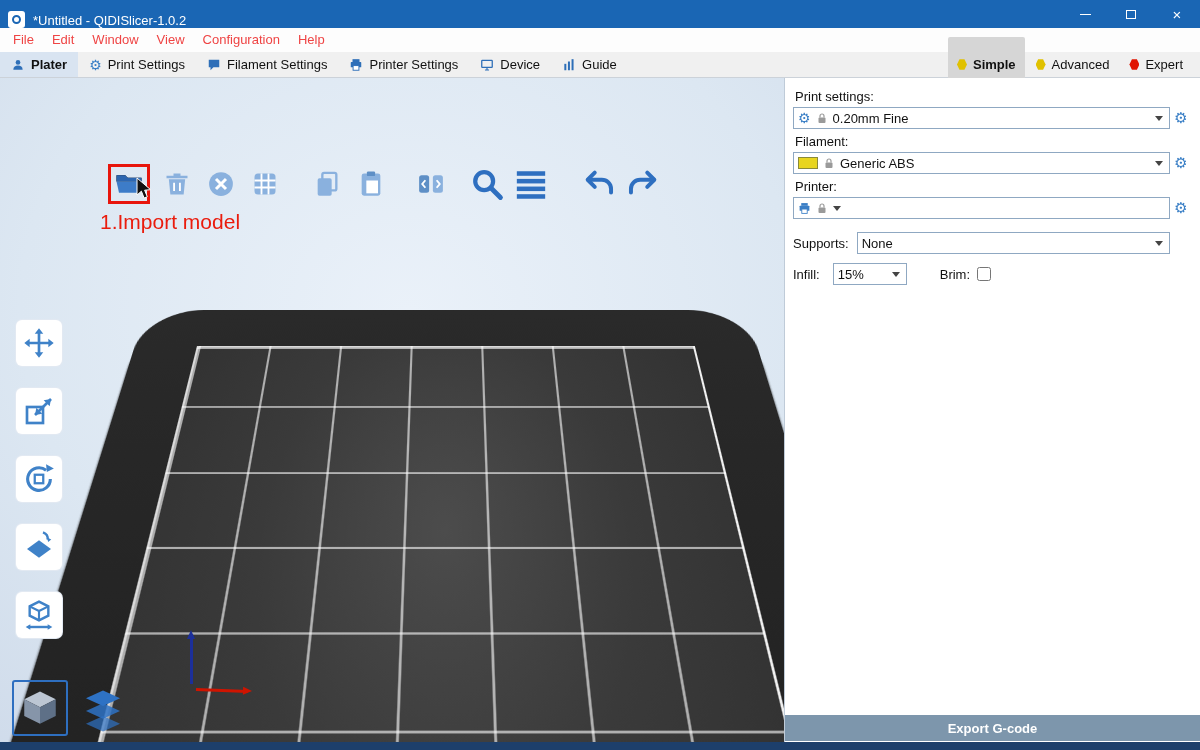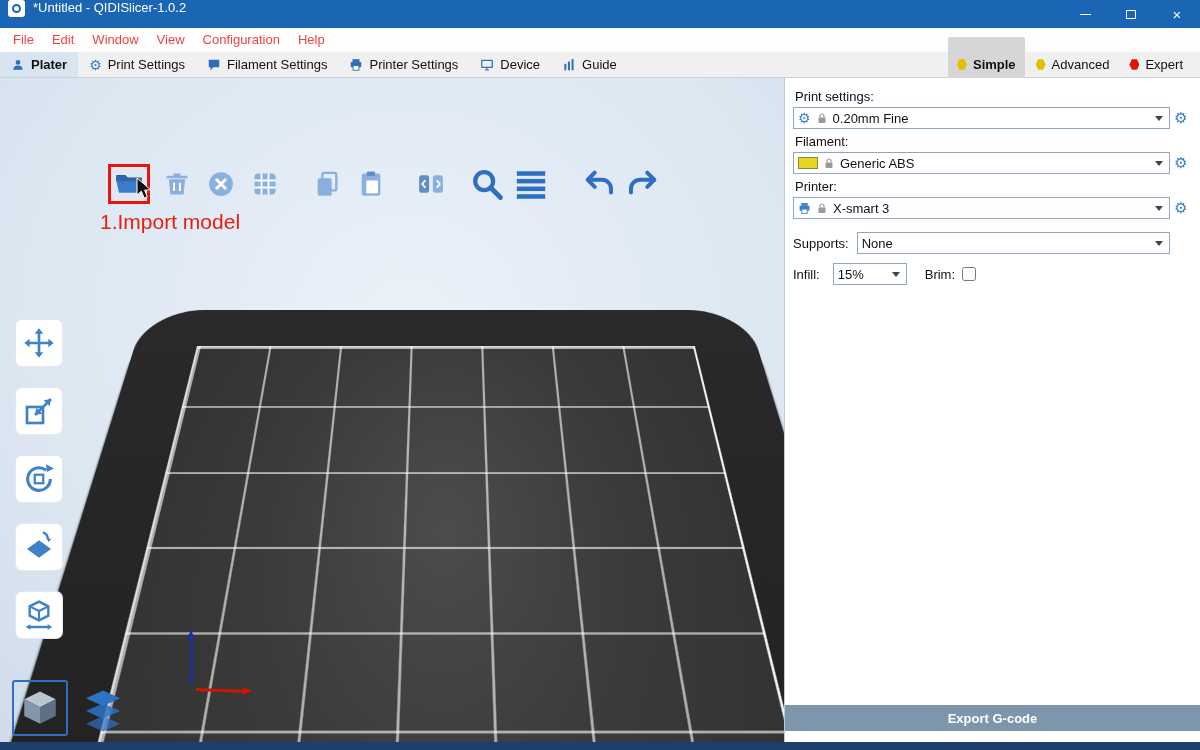--- a/index.html
+++ b/index.html
@@ -1,21 +1,21 @@
 <!DOCTYPE html>
 <html><head>
 <meta charset="utf-8">
 <style>
   * { margin:0; padding:0; box-sizing:border-box; }
   body { font-family:"Liberation Sans","DejaVu Sans",sans-serif; background:#888; }
   .window { position:relative; width:1200px; height:750px; background:#fff; overflow:hidden; }
 
   
   .titlebar { position:absolute; left:0; top:0; width:1200px; height:28px; background:#1a66b4;
-    display:flex; align-items:flex-start; padding-left:8px; color:#fff; font-size:13px; }
+    display:flex; align-items:flex-end; padding-left:8px; color:#fff; font-size:13px; }
   .app-icon { width:17px; height:17px; background:#fff; border-radius:3px; margin-right:8px;
     display:flex; align-items:center; justify-content:center; }
   .app-icon i { display:block; width:9px; height:9px; border:2.5px solid #1a66b4; border-radius:50%; }
   .win-controls { margin-left:auto; display:flex; height:100%; }
   .win-btn { width:46px; height:100%; display:flex; align-items:center; justify-content:center; color:#fff; font-size:15px; }
   .glyph-min { width:11px; height:1px; background:#fff; }
   .glyph-max { width:10px; height:9px; border:1px solid #fff; }
 
   
   .menubar { position:absolute; left:0; top:28px; width:1200px; height:24px; background:#fdfdfd;
@@ -84,23 +84,23 @@
     padding:0 4px; gap:5px; position:relative; }
   .combo .text { flex:1; white-space:nowrap; overflow:hidden; }
   .chev { width:0; height:0; border:4px solid transparent; border-top:5px solid #444; margin-top:4px; margin-right:2px; }
   .gear-out { width:22px; text-align:center; color:#3a7fc6; font-size:15px; }
   .gear-in { color:#3a7fc6; font-size:14px; line-height:1; }
   .swatch { width:20px; height:12px; background:#e8d51f; border:1px solid #8a8a3a; }
   .row-supports { display:flex; align-items:center; margin-top:13px; }
   .row-supports .sb-inline { margin-right:8px; }
   .row-infill { display:flex; align-items:center; margin-top:9px; }
   .combo-small { width:74px; flex:none; }
-  .brim-label { margin-left:18px; }
+  .brim-label { margin-left:33px; }
   .brim-check { width:14px; height:14px; margin-left:7px; }
-  .export-btn { position:absolute; left:0; bottom:11px; width:100%; height:26px; background:#7d96ac;
+  .export-btn { position:absolute; left:0; bottom:1px; width:100%; height:26px; background:#7d96ac;
     color:#fff; font-weight:bold; font-size:13px; display:flex; align-items:center; justify-content:center; }
 
   .bottombar { position:absolute; left:0; bottom:0; width:1200px; height:8px; background:#1d3f6b; }
 </style>
 </head>
 <body>
 
 <div class="window">
 
   <div class="titlebar">
@@ -389,21 +389,20 @@
       <div class="combo">
         <svg width="13" height="13" viewBox="0 0 24 24">
             <rect x="6" y="2" width="12" height="5" fill="#3b7fc6"></rect>
             <rect x="3" y="7" width="18" height="9" rx="1" fill="#3b7fc6"></rect>
             <rect x="7" y="13" width="10" height="8" fill="#fff" stroke="#3b7fc6" stroke-width="1.6"></rect>
           </svg>
         <svg width="12" height="13" viewBox="0 0 24 24">
             <rect x="5" y="10" width="14" height="11" rx="2" fill="#9a9a9a"></rect>
             <path d="M8 10V7a4 4 0 0 1 8 0v3" fill="none" stroke="#9a9a9a" stroke-width="2.4"></path>
           </svg>
-        <span class="text">X-smart 3</span>
         <span class="chev"></span>
       </div>
       <div class="gear-out">⚙</div>
     </div>
 
     <div class="row-supports">
       <span class="sb-inline">Supports:</span>
       <div class="combo">
         <span class="text">None</span>
         <span class="chev"></span>

